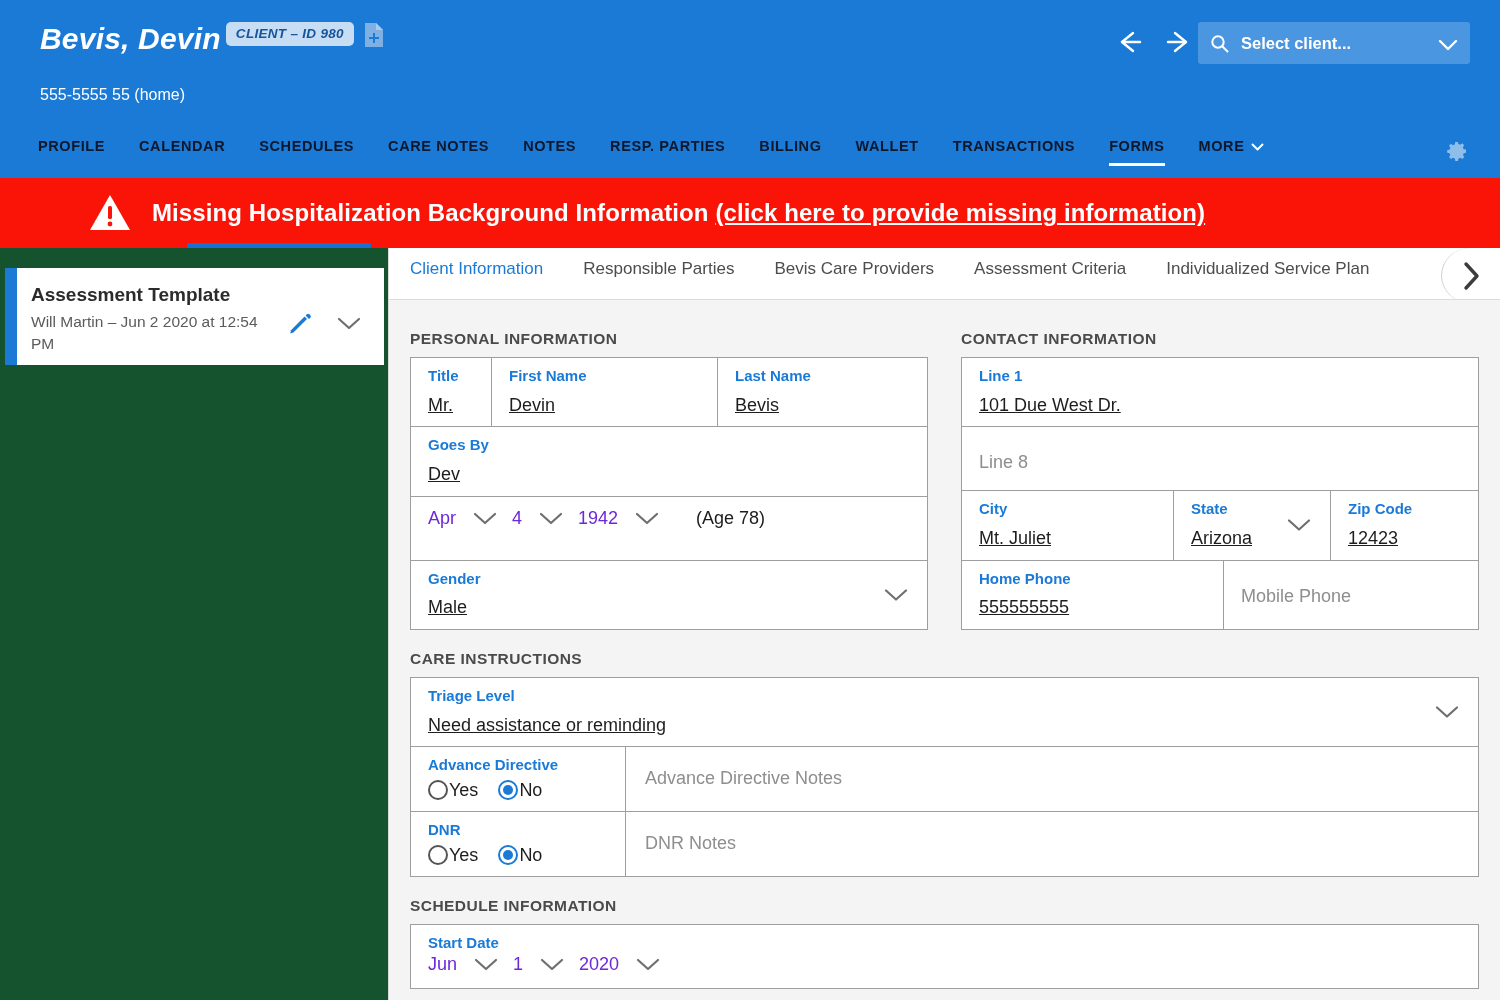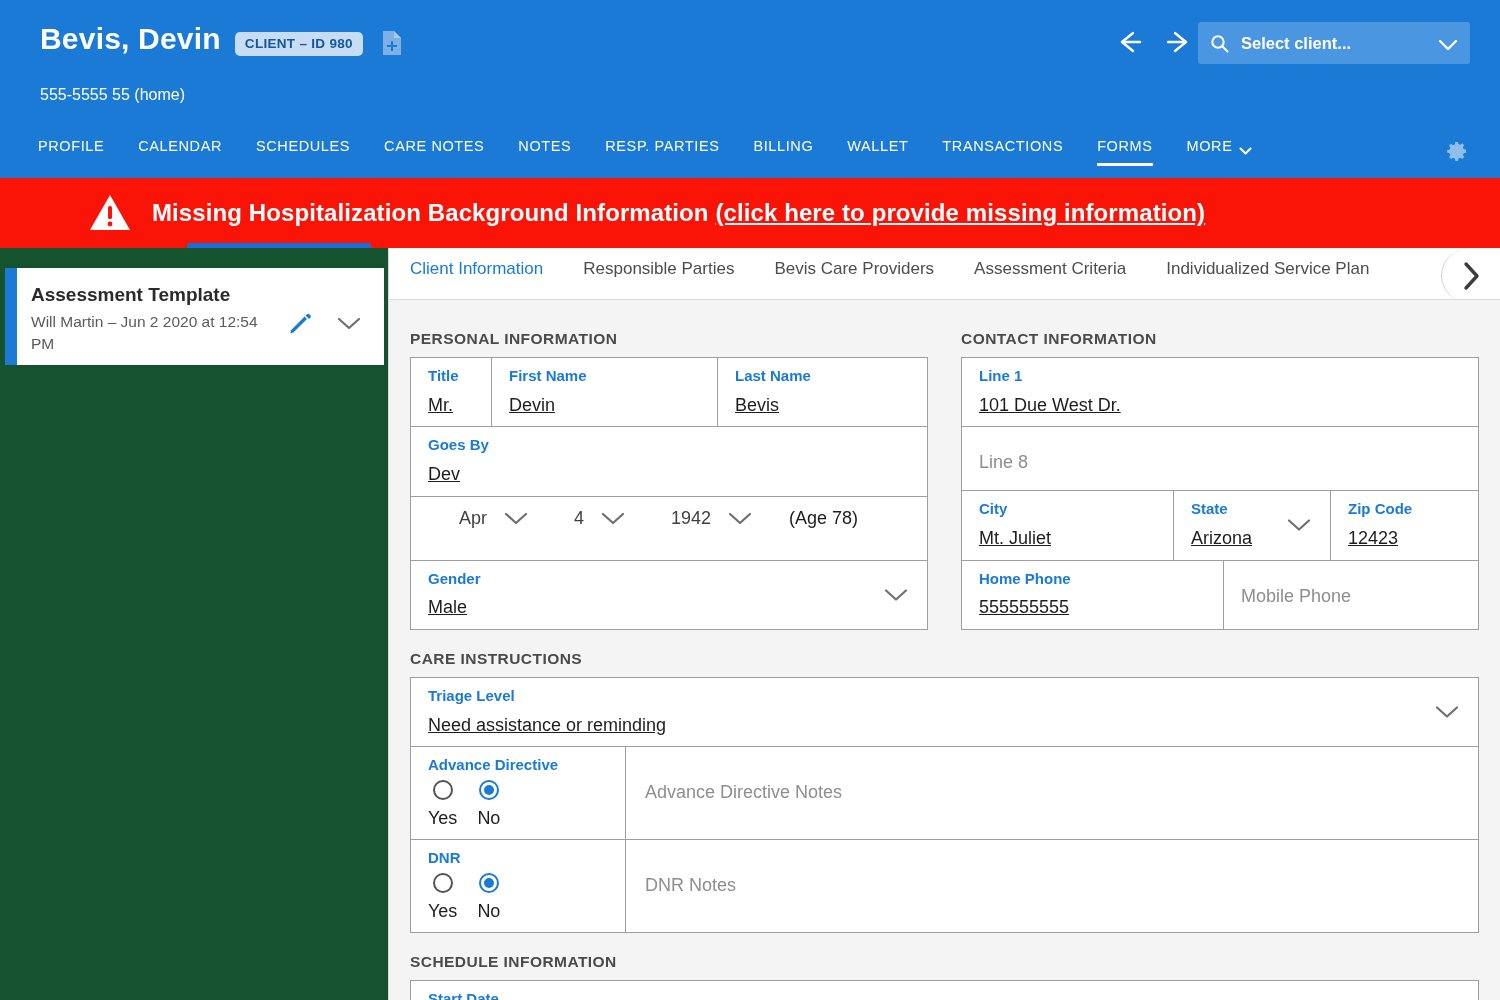--- a/index.html
+++ b/index.html
@@ -9,34 +9,34 @@
     background: #ffffff;
     overflow: hidden;
   }
   #app { position: relative; width: 1500px; height: 1000px; }
 
   
   .header {
     position: absolute; left: 0; top: 0; width: 1500px; height: 178px;
     background: #1a7ad6;
   }
-  .hdr-row1 { position: absolute; left: 40px; top: 22px; display: flex; align-items: flex-end; gap: 14px; }
+  .hdr-row1 { position: absolute; left: 40px; top: 22px; display: flex; align-items: flex-start; gap: 5px; font-style: italic; }
   .client-name { font-size: 30px; font-weight: bold; color: #fff; letter-spacing: .2px; }
   .client-badge {
     background: #c7ddf4; color: #14559c; font-size: 13.5px; font-weight: bold;
     padding: 4px 10px 5px; border-radius: 5px; letter-spacing: .3px; white-space: nowrap;
   }
   .doc-add-icon { width: 22px; height: 26px; display: block; margin-left: 4px; }
   .client-phone { position: absolute; left: 40px; top: 86px; font-size: 16px; color: #ffffff; }
 
   .hdr-nav { position: absolute; left: 38px; top: 138px; display: flex; align-items: flex-start; gap: 0; }
   .nav-item {
-    color: #ffffff; font-size: 14.5px; font-weight: normal; letter-spacing: .6px;
+    color: #0f172a; font-size: 14.5px; font-weight: bold; letter-spacing: .6px;
     padding: 0 0 12px 0; margin-right: 34px; position: relative; white-space: nowrap;
-    display: inline-flex; align-items: center; gap: 7px; cursor: pointer;
+    display: inline-flex; align-items: flex-start; gap: 7px; cursor: pointer;
   }
   .nav-item.active::after {
     content: ""; position: absolute; left: 0; right: 0; bottom: 0; height: 3px; background: #fff;
   }
   .chev-sm { width: 13px; height: 8px; display: inline-block; }
 
   .hdr-arrows { position: absolute; right: 305px; top: 26px; display: flex; gap: 18px; align-items: center; }
   .arrow-btn { width: 32px; height: 32px; cursor: pointer; }
 
   .client-search {
@@ -128,27 +128,27 @@
   .cell { padding: 9px 0 10px 17px; position: relative; border-right: 1px solid #9e9e9e; min-height: 63px; }
   .cell:last-child { border-right: none; }
   .flbl { font-size: 15px; font-weight: bold; color: #1a7ad6; line-height: 1.25; }
   .fval { font-size: 18px; color: #1d1d1d; margin-top: 8px; line-height: 1.25; text-decoration: underline; }
   .ph-only { font-size: 18px; color: #8e8e8e; padding-top: 16px; }
   .cell-chev { position: absolute; right: 18px; top: 50%; transform: translateY(-50%); width: 26px; height: 15px; cursor: pointer; }
 
   
   .datepick { display: flex; align-items: center; gap: 0; margin-top: 2px; }
   .dseg { display: flex; align-items: center; }
-  .dseg .dval { font-size: 18px; color: #404040; margin-left: 31px; }
+  .dseg .dval { font-size: 18px; color: #6d28d9; }
   .dseg .chev-grey { margin: 0 14px 0 16px; }
   .dage { font-size: 18px; color: #1d1d1d; margin-left: 22px; }
 
   
   .radios { display: flex; align-items: center; gap: 20px; margin-top: 5px; }
-  .radio { display: flex; align-items: center; gap: 8px; cursor: pointer; flex-direction: column; }
+  .radio { display: flex; gap: 1px; cursor: pointer; }
   .rdot { width: 20px; height: 20px; border: 2px solid #545454; border-radius: 50%; position: relative; background: #fff; }
   .rdot.on { border-color: #1a7ad6; }
   .rdot.on::after {
     content: ""; position: absolute; left: 3px; top: 3px; width: 10px; height: 10px;
     border-radius: 50%; background: #1a7ad6;
   }
   .rlbl { font-size: 18px; color: #1d1d1d; }
   .notes-cell { flex: 1; display: flex; align-items: center; padding-left: 19px; }
   .notes-ph { font-size: 18px; color: #8e8e8e; }
 

